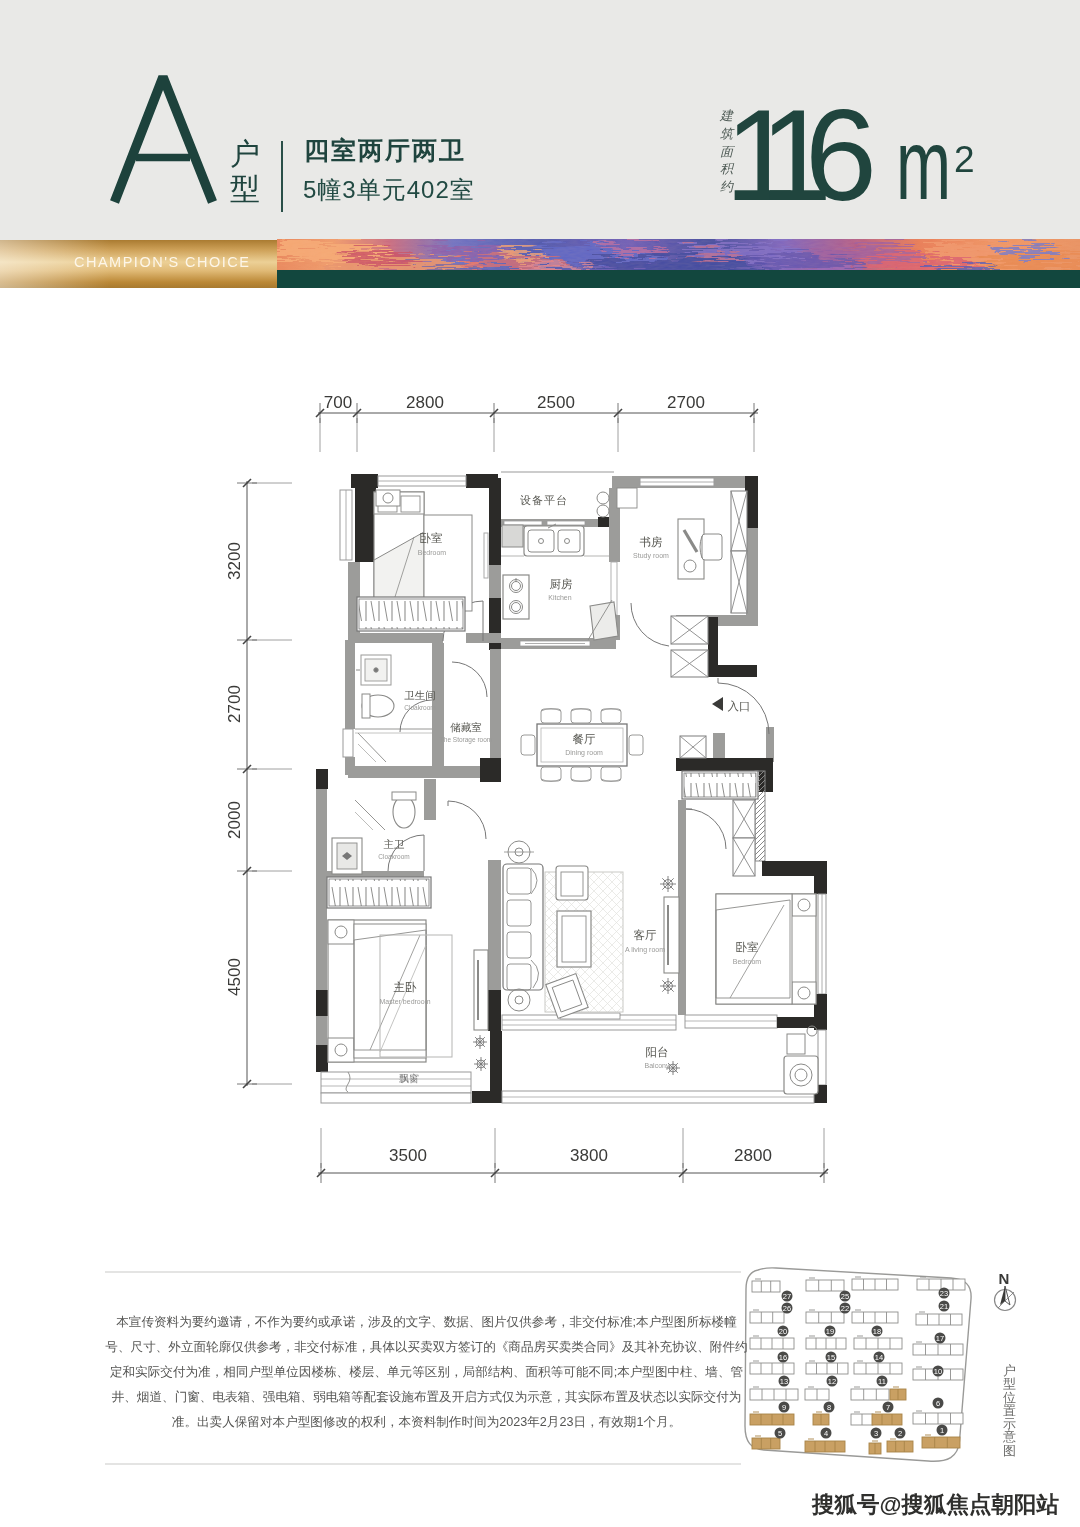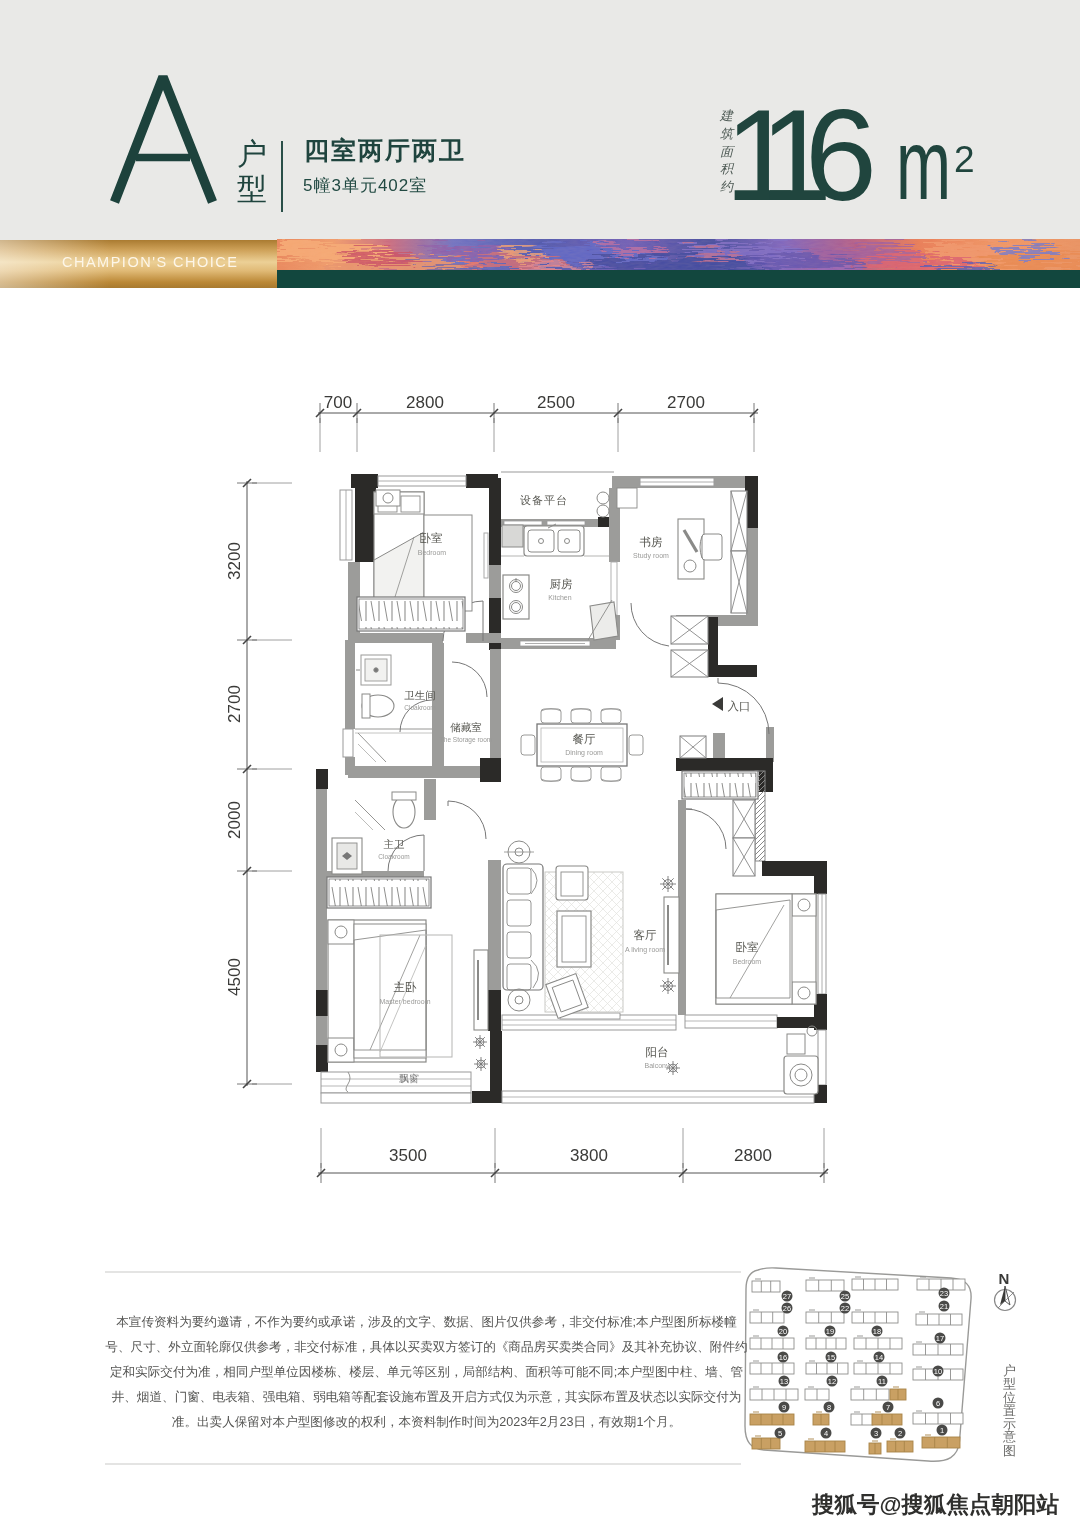--- a/index.html
+++ b/index.html
@@ -2,34 +2,34 @@
 <html><head>
 <meta charset="utf-8">
 <style>
   html,body{margin:0;padding:0;}
   body{width:1080px;height:1527px;position:relative;background:#fff;
        font-family:"Liberation Sans",sans-serif;overflow:hidden;}
   .abs{position:absolute;}
   
   #header{position:absolute;left:0;top:0;width:1080px;height:240px;background:#e9e9e7;}
   #huxing{position:absolute;left:230px;top:136px;width:30px;font-size:30px;
-          line-height:35px;color:#1f443e;letter-spacing:0;margin-left:7px;}
+          line-height:35px;color:#1f443e;letter-spacing:0;}
   #vline1{position:absolute;left:281px;top:141px;width:2px;height:71px;background:#2a4f48;}
   #t1{position:absolute;left:304px;top:134px;font-size:25px;font-weight:bold;
       letter-spacing:2px;color:#1f443e;}
-  #t2{position:absolute;left:303px;top:174px;font-size:17px;font-weight:500;
+  #t2{position:absolute;left:303px;top:174px;font-size:24px;font-weight:500;
       letter-spacing:1px;color:#224a43;}
   #areaLbl{position:absolute;left:714px;top:107px;width:25px;font-size:13px;
       line-height:17.8px;color:#4e5a55;text-align:center;font-style:italic;}
   
   #gold{position:absolute;left:0;top:240px;width:277px;height:48px;
     background:linear-gradient(180deg,#aa7b31 0%,#cda057 20%,#ecd096 46%,#e0ba76 64%,#bb8836 88%,#a87a2f 100%);}
   #gold:before{content:"";position:absolute;inset:0;
     background:linear-gradient(90deg,rgba(255,255,255,0.45),rgba(255,255,255,0) 40%);}
-  #goldtxt{position:absolute;left:62px;top:254px;font-size:14.5px;letter-spacing:1.5px;
+  #goldtxt{position:absolute;left:74px;top:254px;font-size:14.5px;letter-spacing:1.5px;
     color:#fdf6e8;}
   #tealstrip{position:absolute;left:277px;top:270px;width:803px;height:18px;background:#12473e;}
 </style>
 </head>
 <body>
 
 <div id="header"></div>
 
 <svg class="abs" style="left:0;top:0" width="1080" height="240">
   <path d="M114.5,202 L163,77 L212.5,202" fill="none" stroke="#1d423c" stroke-width="9.5" stroke-linejoin="bevel"></path>

